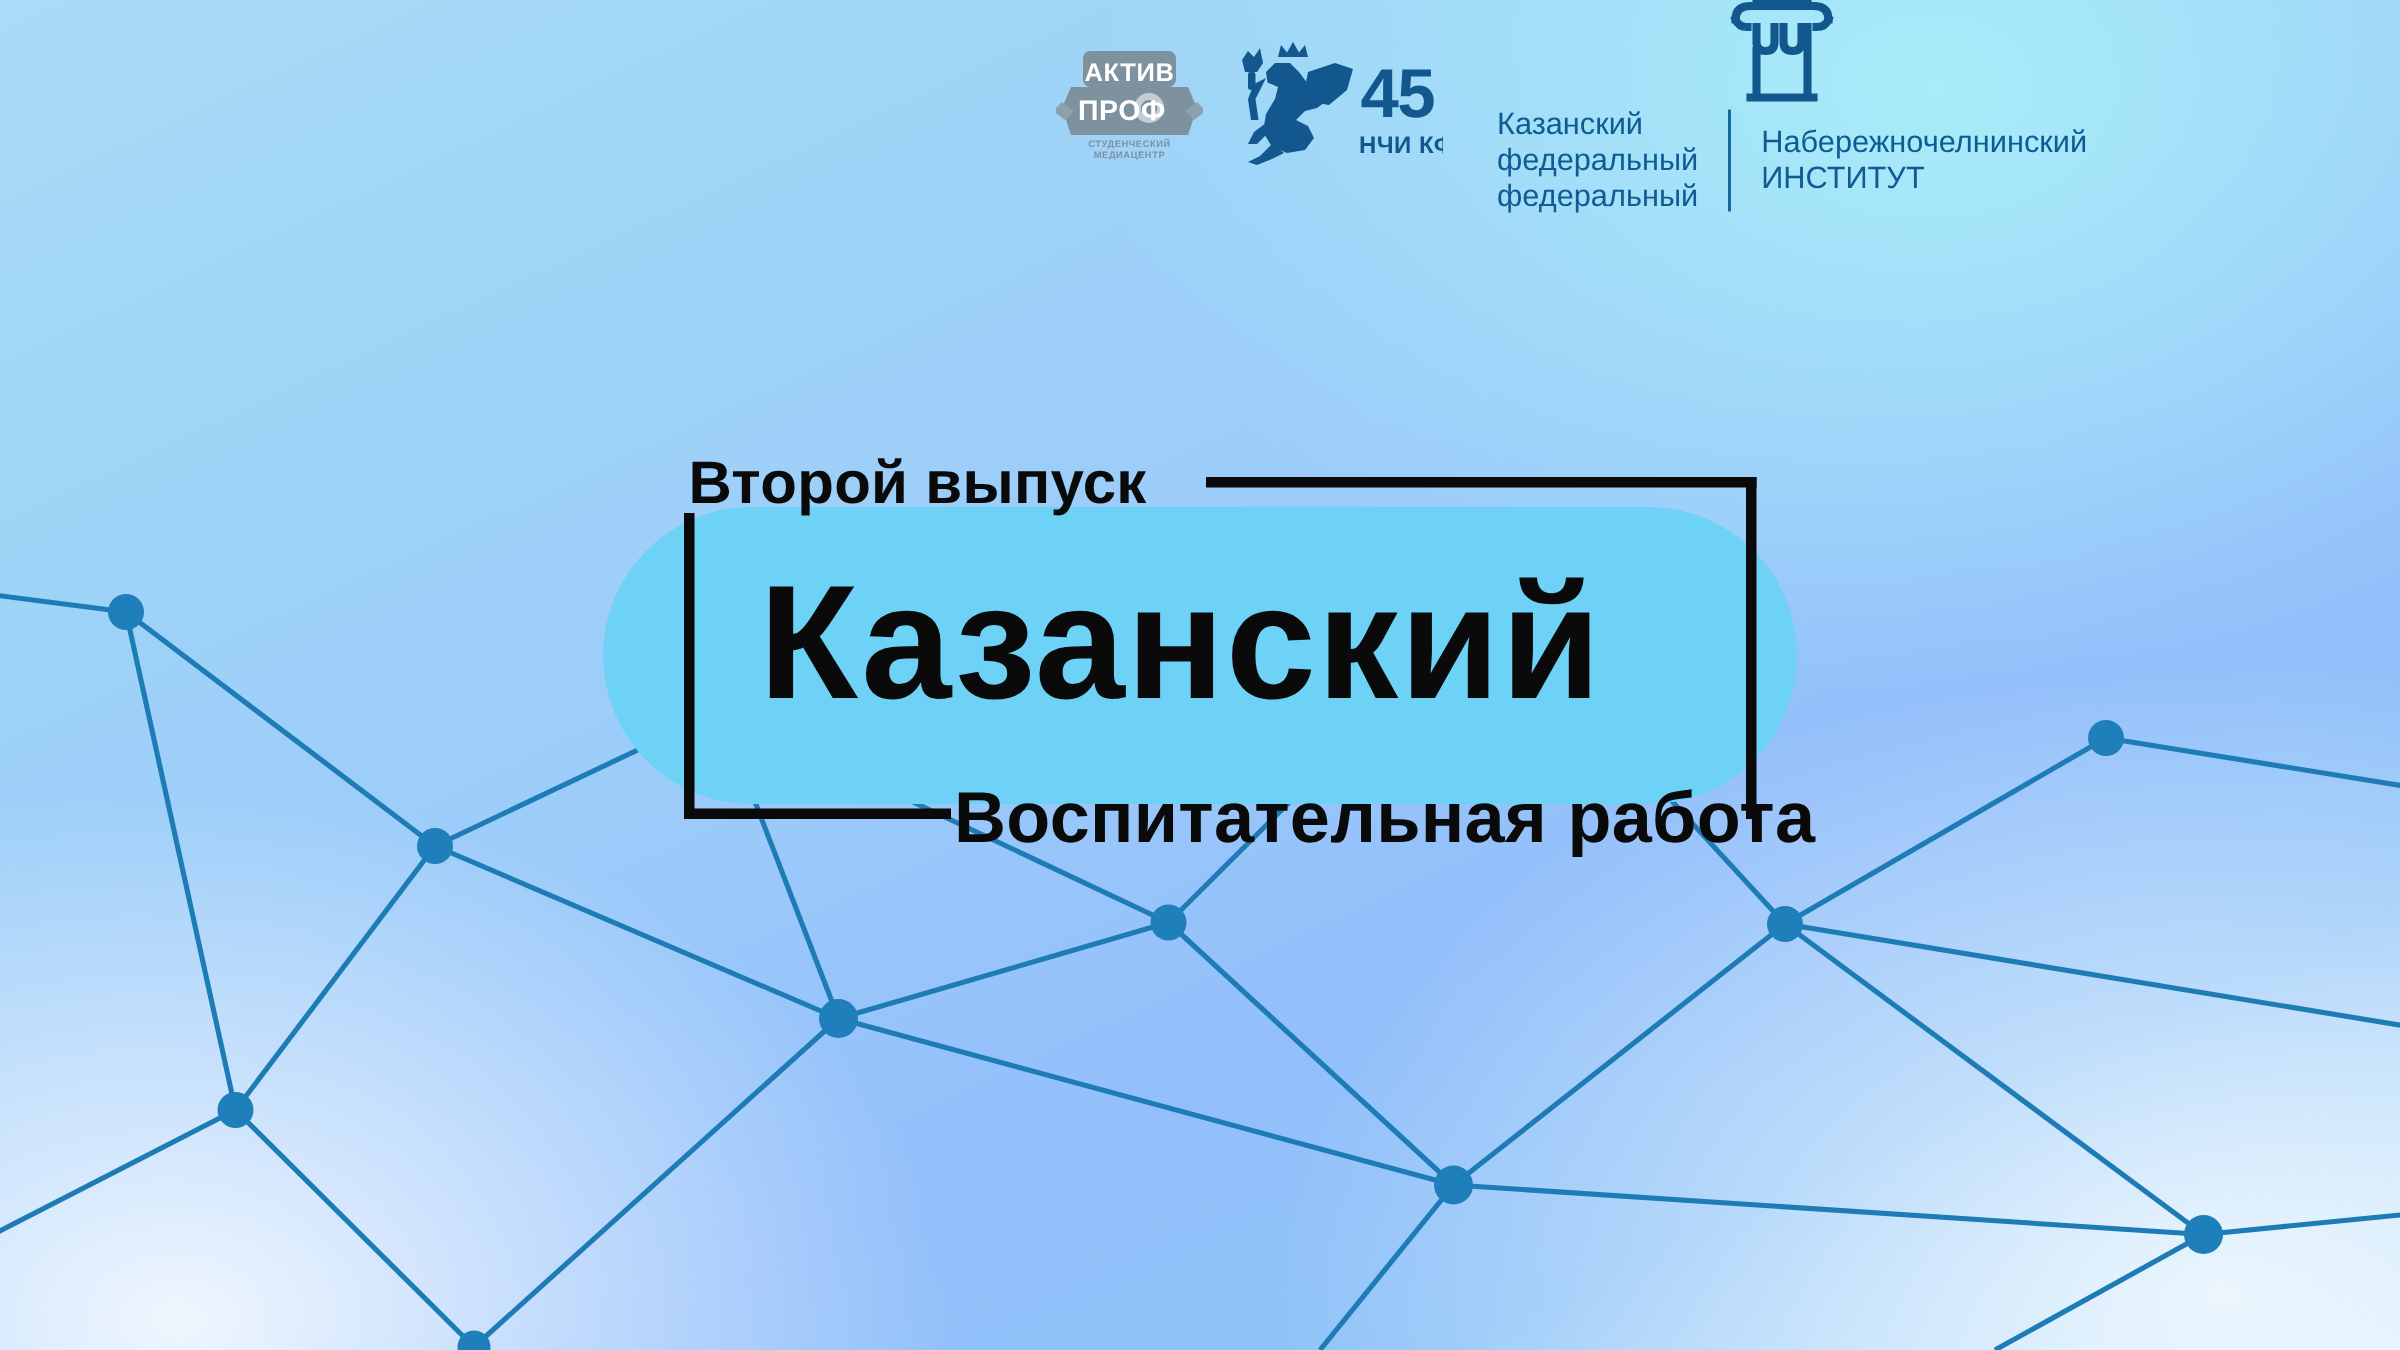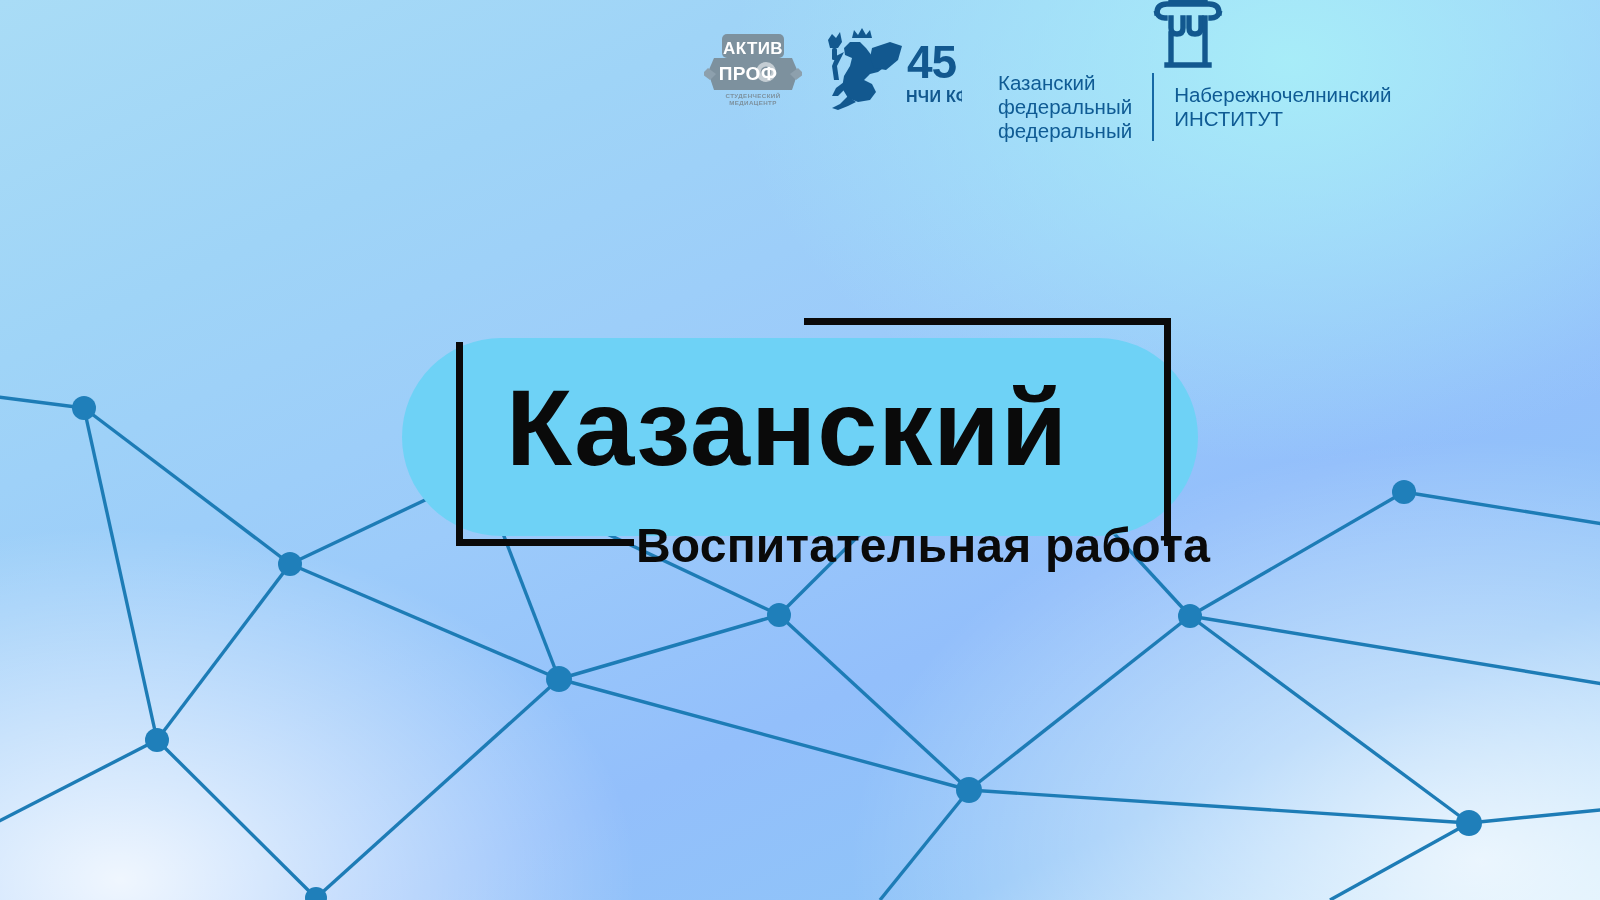--- a/index.html
+++ b/index.html
@@ -251,16 +251,17 @@
 
   <div class="pill"></div>
 
   <div class="frame">
     <div class="frame-line f-top"></div>
     <div class="frame-line f-right"></div>
     <div class="frame-line f-bottom"></div>
     <div class="frame-line f-left"></div>
   </div>
 
+  <div class="title-top">Второй выпуск</div>
   <div class="title-main">Казанский</div>
   <div class="title-bottom">Воспитательная работа</div>
 
 </div>
 
 </body></html>

